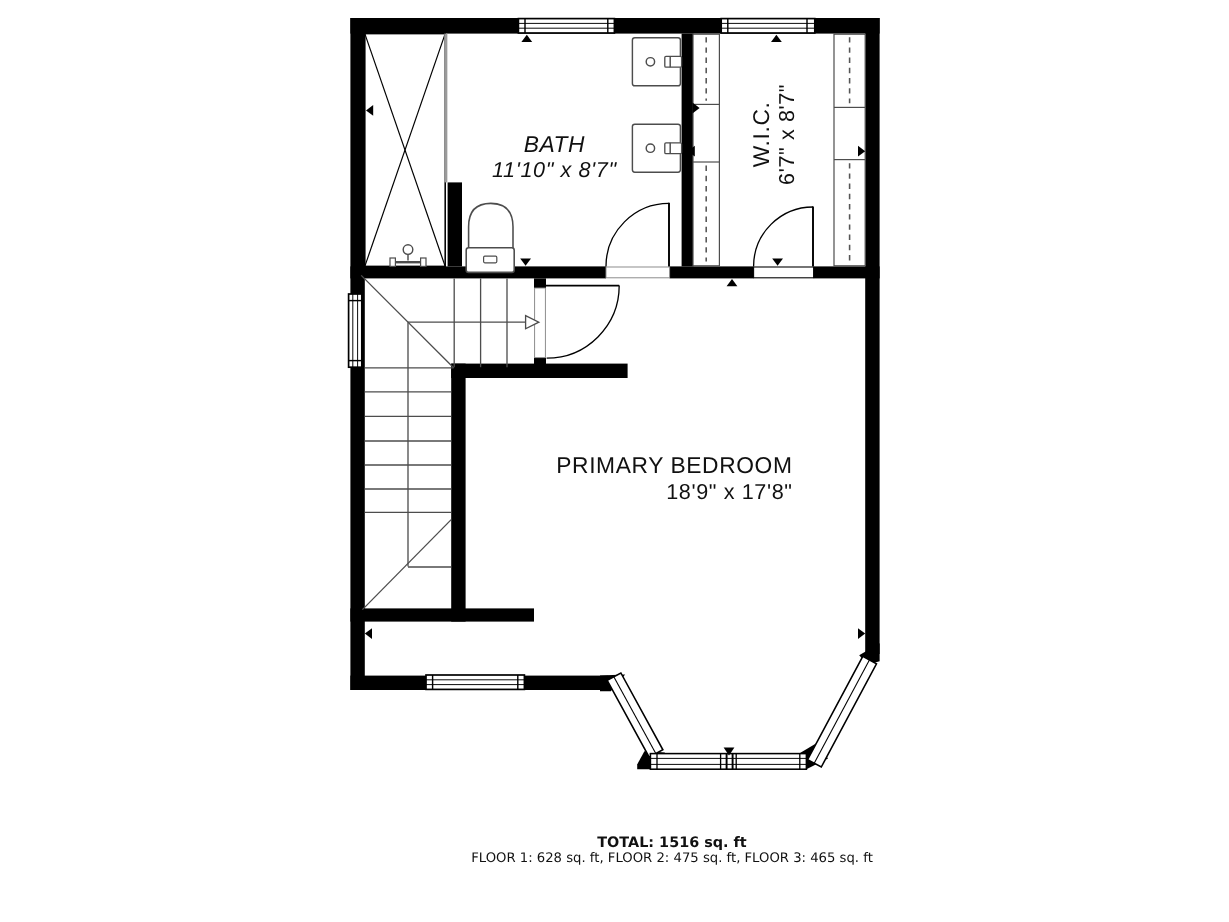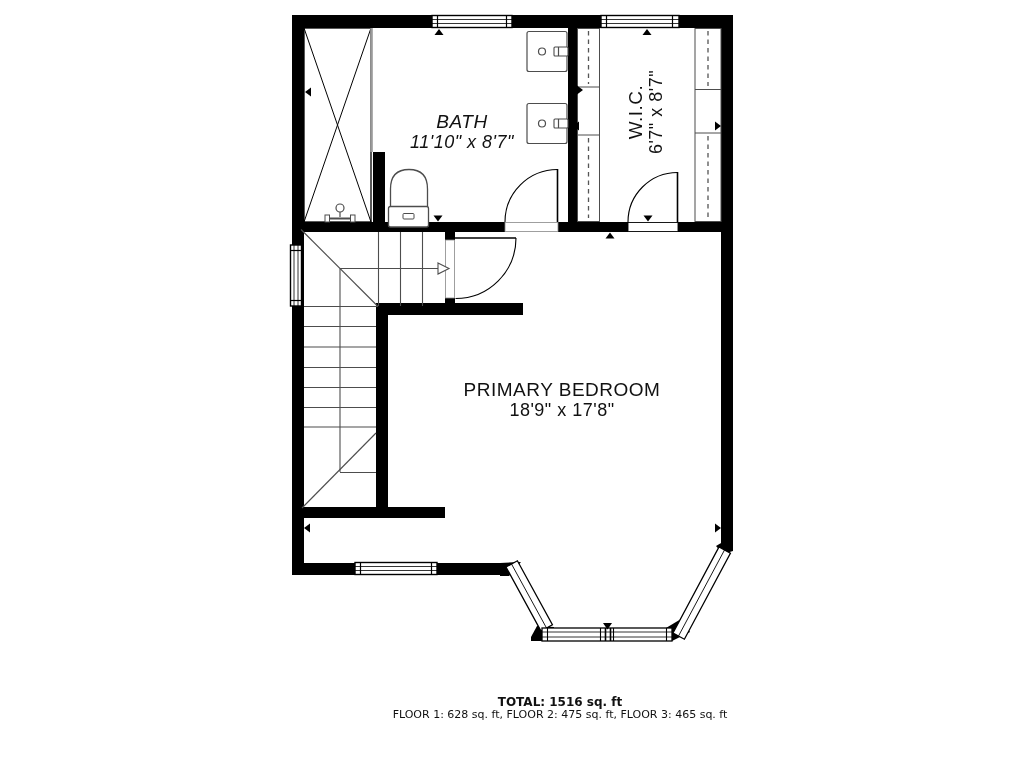--- a/index.html
+++ b/index.html
@@ -215,21 +215,21 @@
   <div class="room-label" style="left:462px;top:131px;font-style:italic;">
     <div class="rname">BATH</div>
     <div class="rdims">11'10" x 8'7"</div>
   </div>
 
   <div class="room-label rotated" style="left:645px;top:112px;">
     <div class="rname">W.I.C.</div>
     <div class="rdims">6'7" x 8'7"</div>
   </div>
 
-  <div class="room-label" style="left:562px;top:399px;">
+  <div class="room-label" style="left:562px;top:399px;text-align:right;">
     <div class="rname">PRIMARY BEDROOM</div>
     <div class="rdims">18'9" x 17'8"</div>
   </div>
 
   <div class="footer-line footer-total">TOTAL: 1516 sq. ft</div>
   <div class="footer-line footer-floors">FLOOR 1: 628 sq. ft, FLOOR 2: 475 sq. ft, FLOOR 3: 465 sq. ft</div>
 
 </div>
 
 </body></html>

